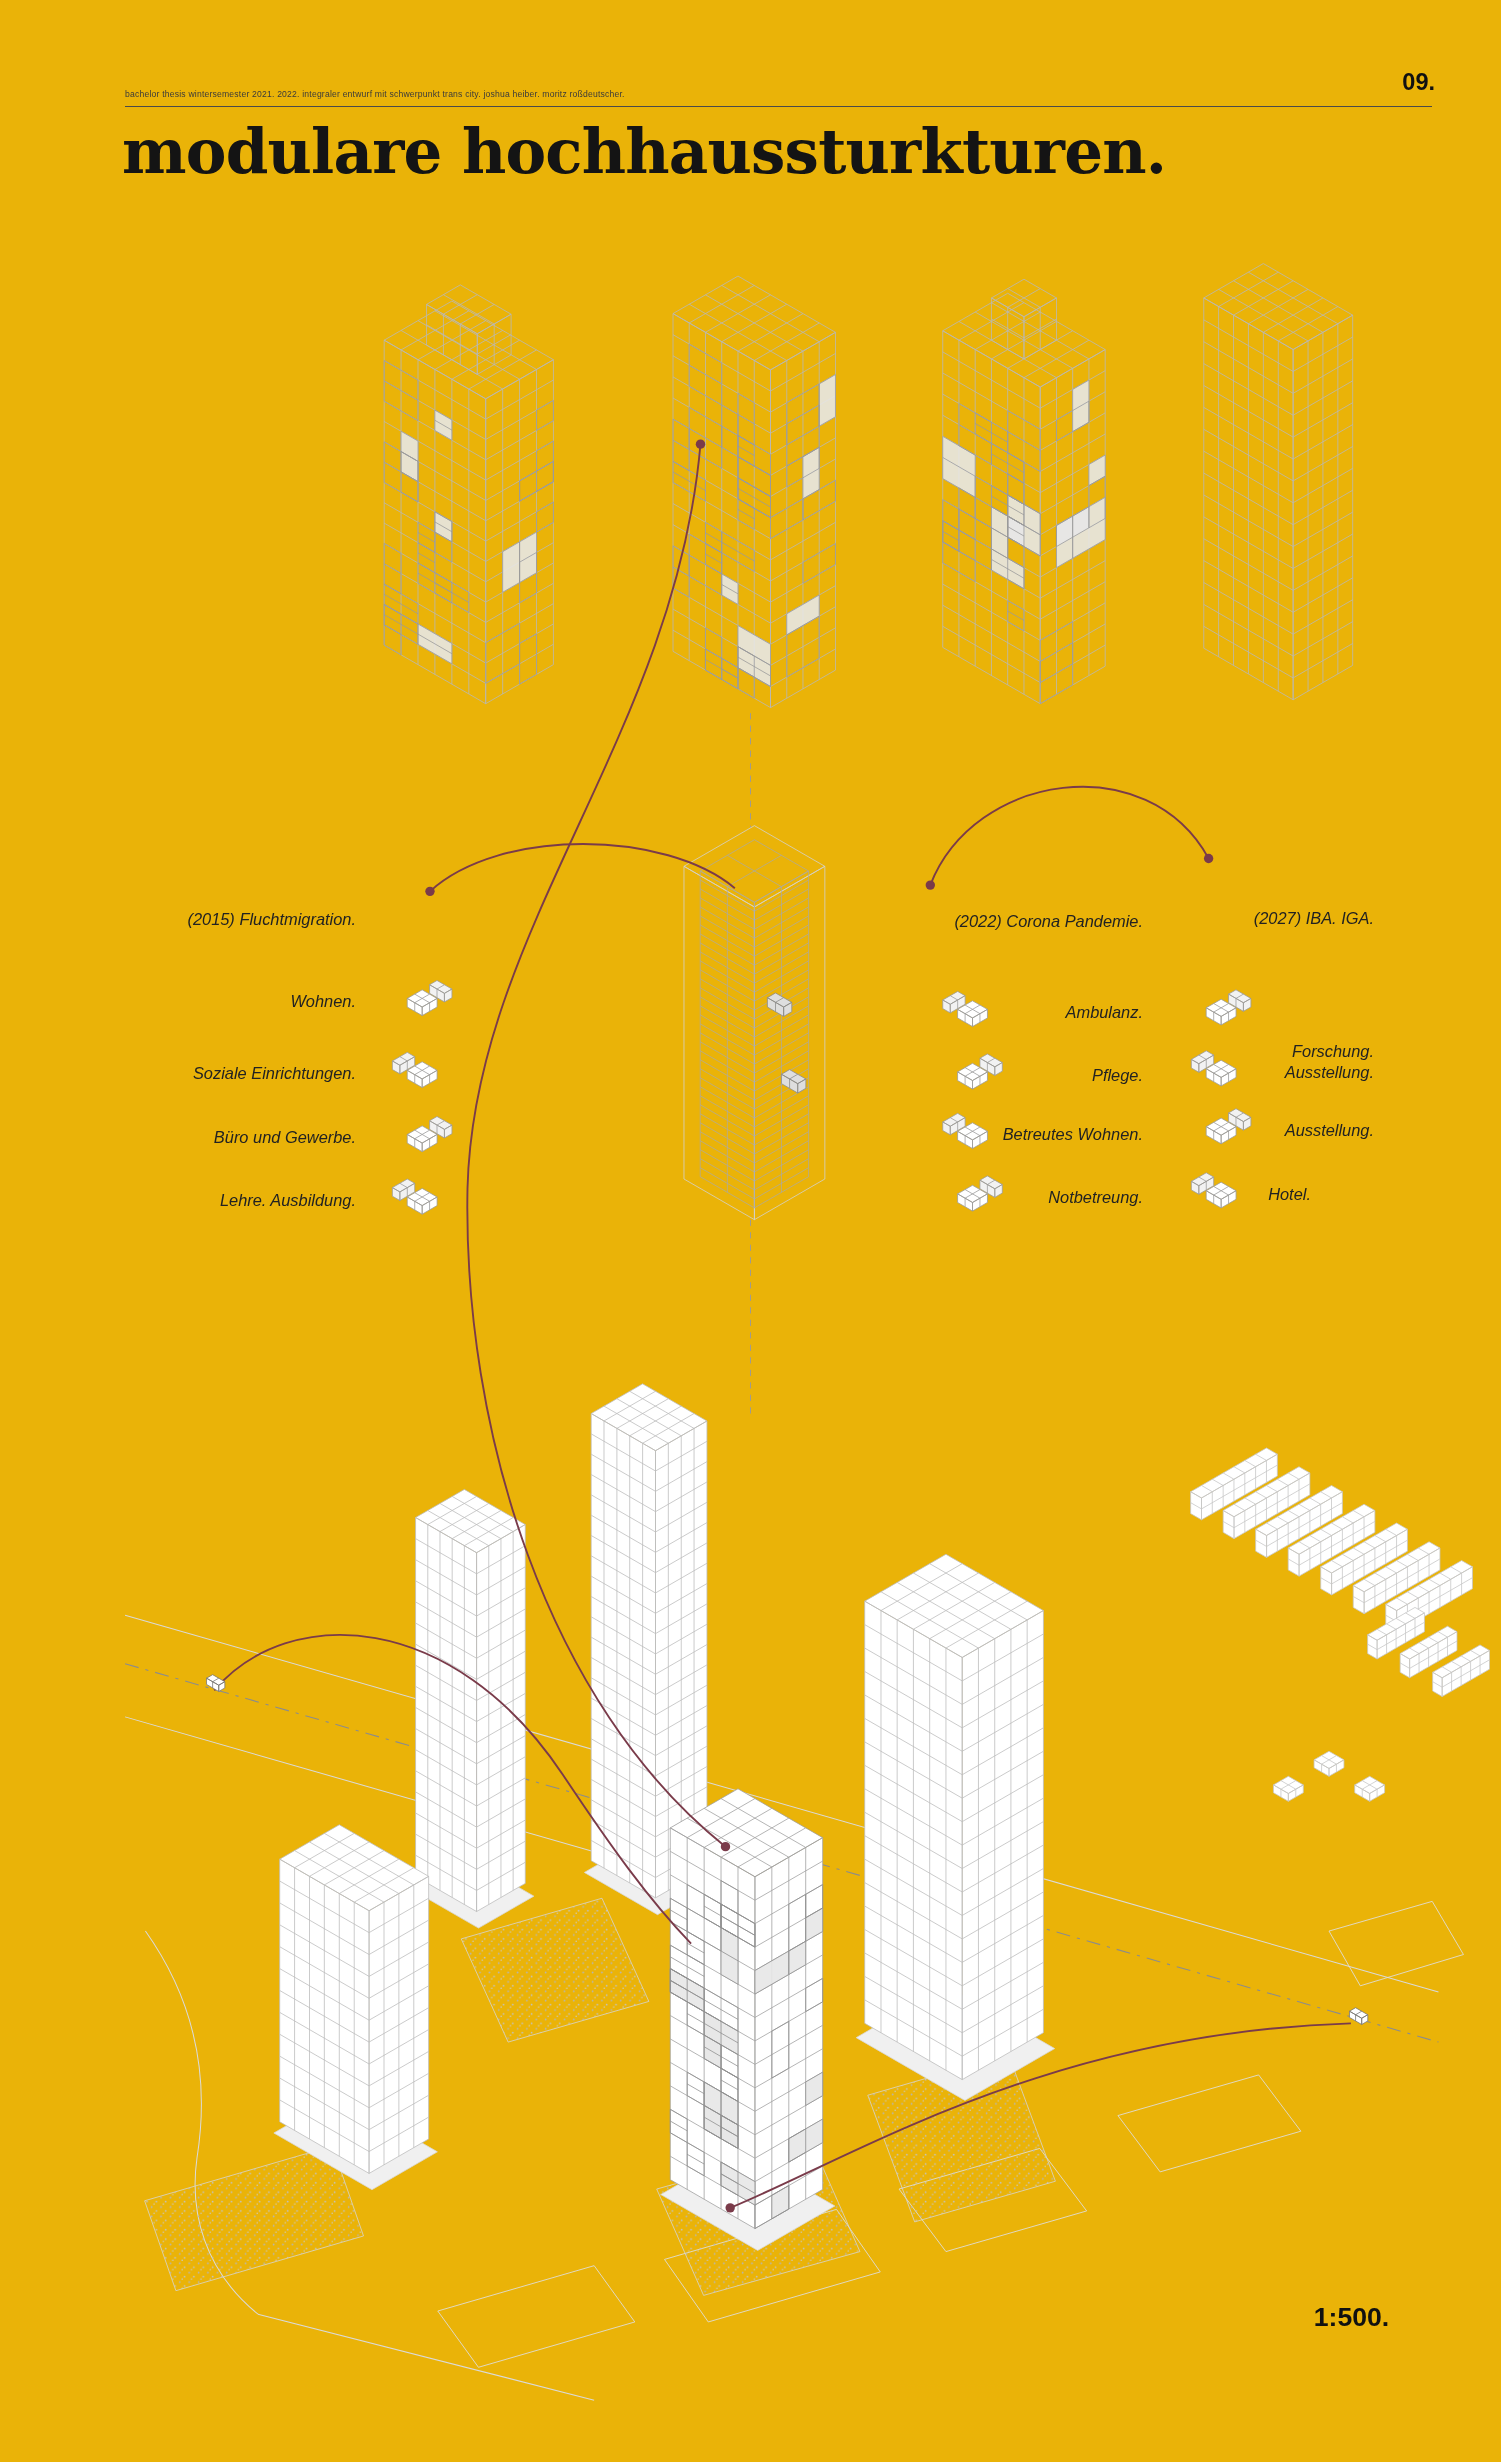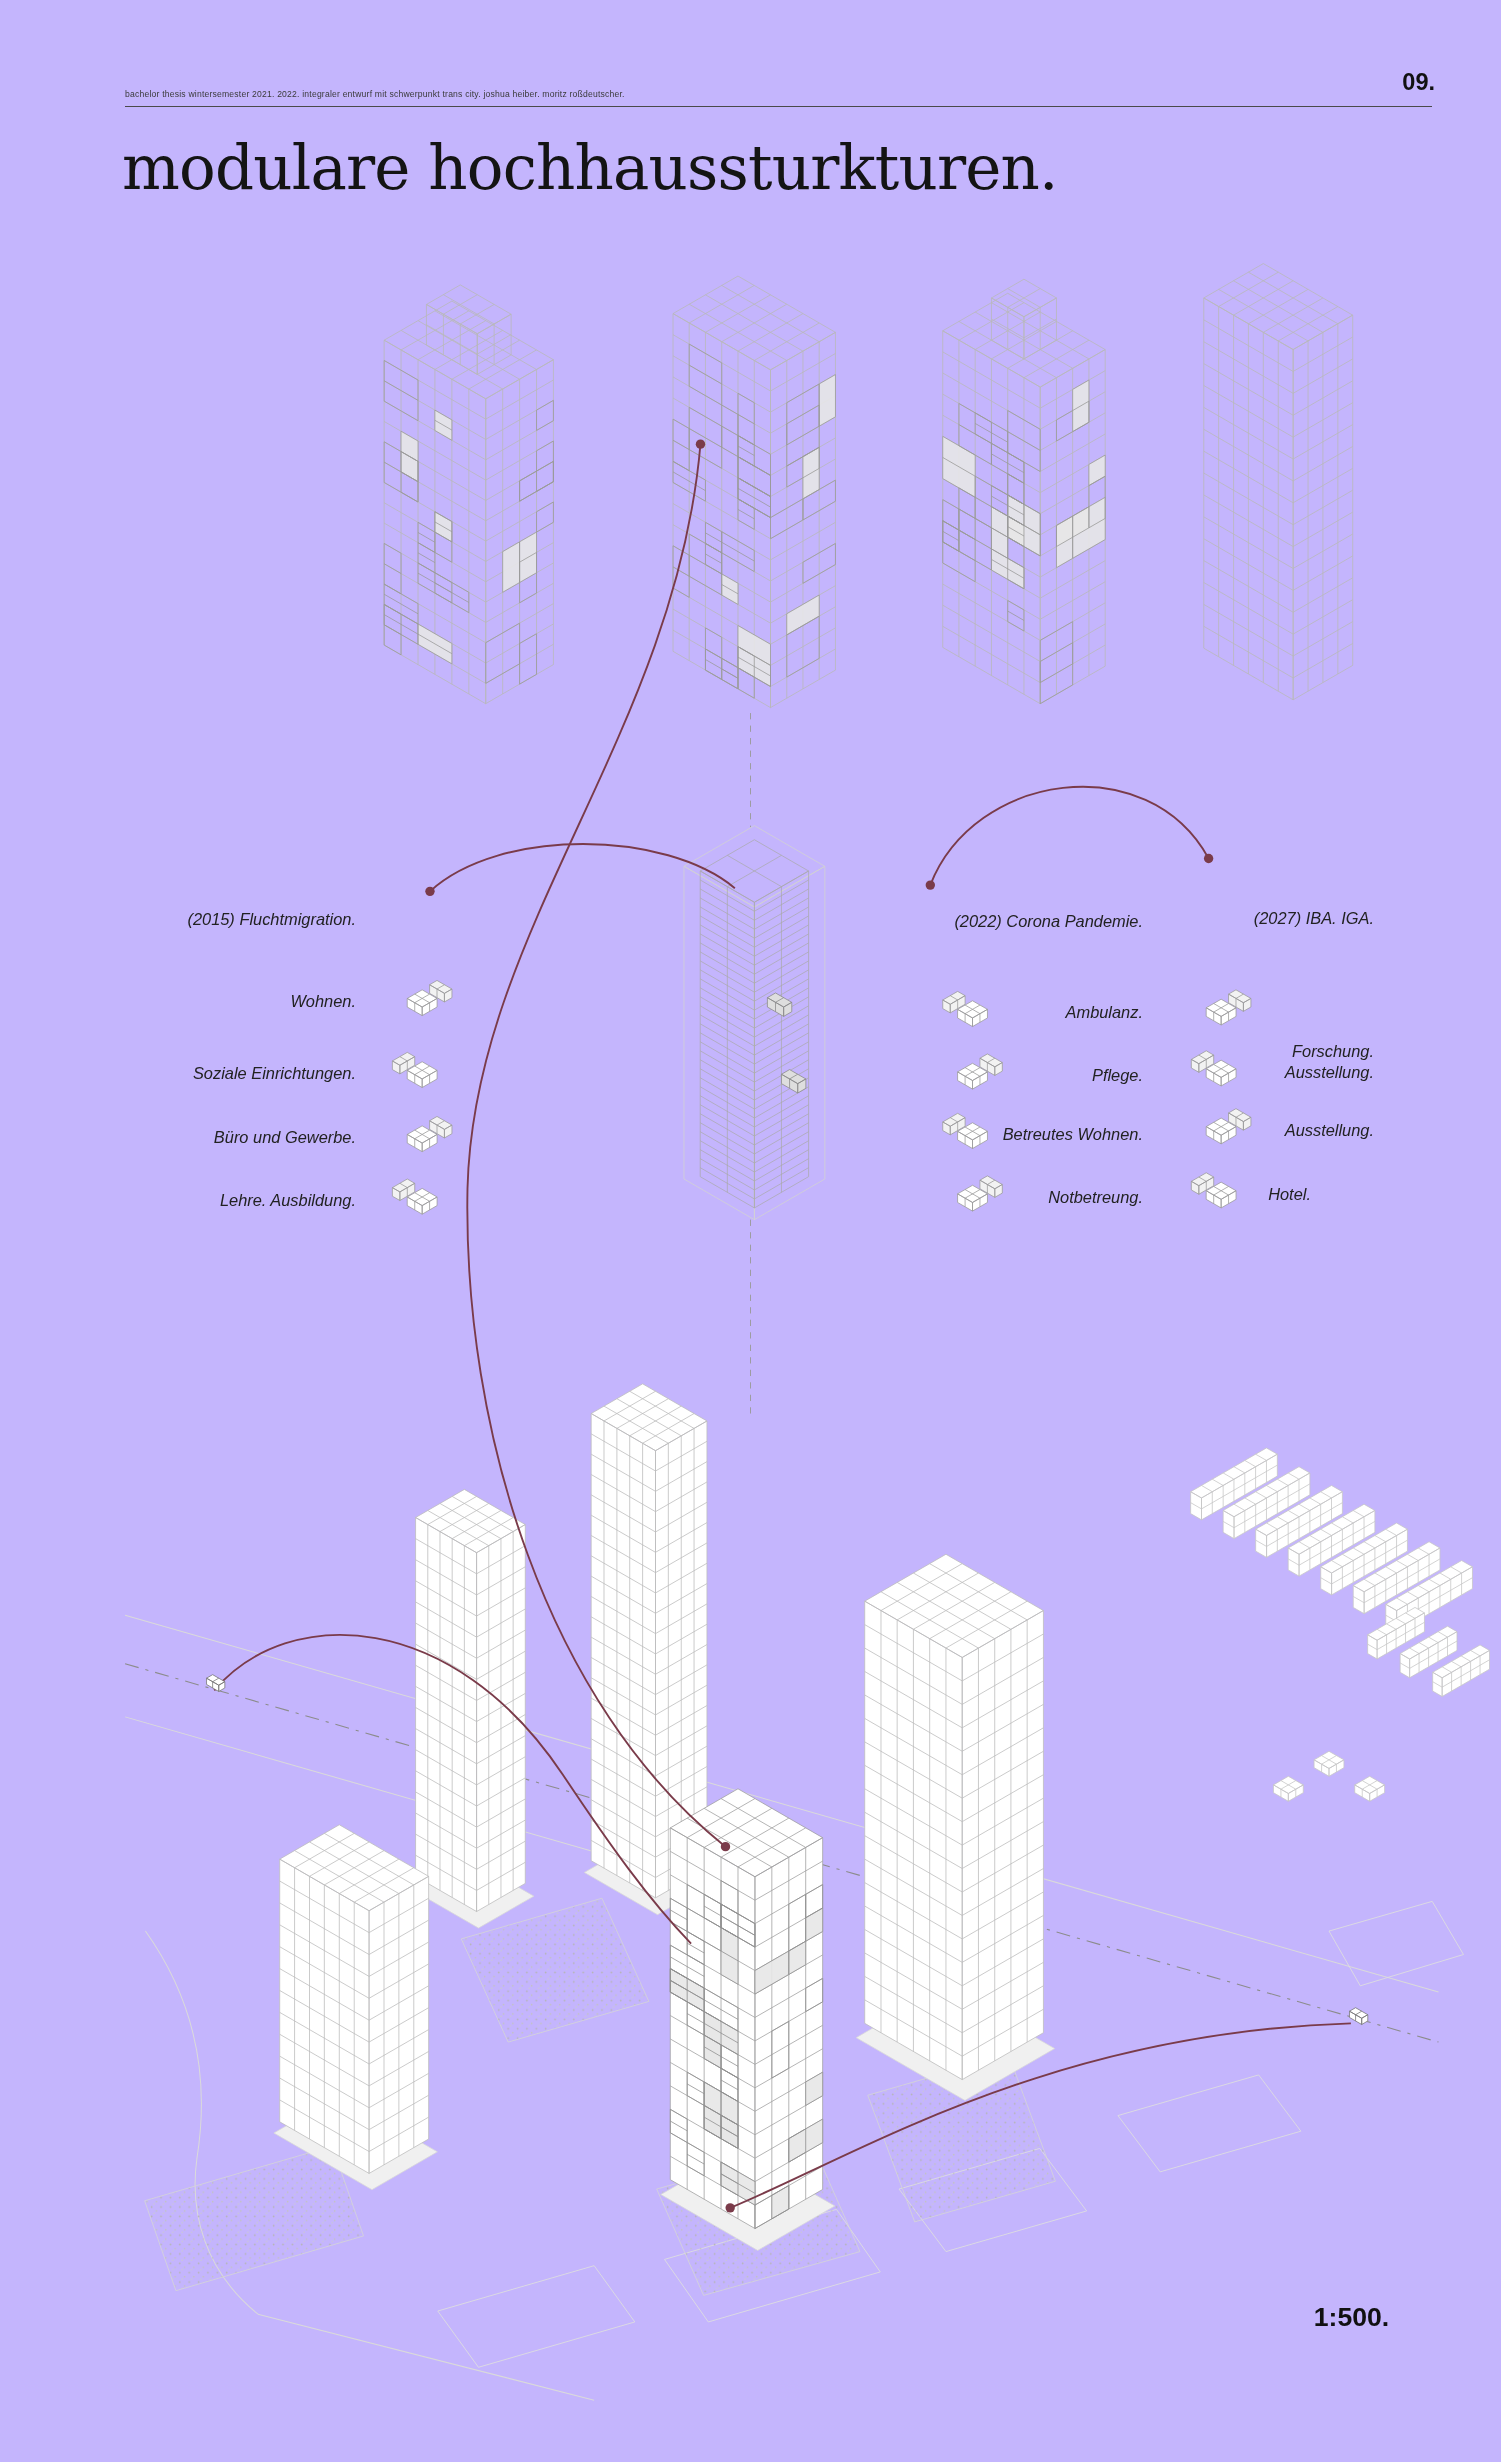--- a/index.html
+++ b/index.html
@@ -1,24 +1,24 @@
 <!DOCTYPE html>
 <html style="font-size:12.5px"><head>
 <meta charset="utf-8">
 <style>
   *{margin:0;padding:0;box-sizing:border-box;}
   html,body{background:#ffffff;}
   body{width:1501px;height:2462px;font-family:"Liberation Sans",sans-serif;color:#111;}
-  .page{position:relative;width:1501px;height:2462px;background:#c4b5fd;overflow:hidden;padding-left:6px;}
+  .page{position:relative;width:1501px;height:2462px;background:#eab308;overflow:hidden;padding-left:6px;}
   #art{position:absolute;left:0;top:0;}
   .abs{position:absolute;}
   .header-text{left:125px;top:89px;font-size:8.6px;color:#3a3a3a;letter-spacing:0.2px;}
   .header-rule{left:125px;top:106px;width:1307px;height:0.8px;background:#4a4a4a;}
   .page-number{left:1329px;top:69px;width:106px;text-align:right;font-size:23.5px;font-weight:700;color:#111;}
-  .title{left:122px;top:132px;font-family:"DejaVu Serif","Liberation Serif",serif;font-weight:400;font-size:61px;letter-spacing:-0.8px;color:#141414;white-space:nowrap;}
+  .title{left:122px;top:116px;font-family:"DejaVu Serif","Liberation Serif",serif;font-weight:700;font-size:61px;letter-spacing:-0.8px;color:#141414;white-space:nowrap;}
   .lg{font-size:16.4px;font-style:italic;color:#222;text-align:right;width:239px;white-space:nowrap;}
   .scale-label{left:1267px;top:2302px;width:169px;text-align:center;font-size:26.6px;font-weight:700;color:#111;}
 </style>
 </head>
 <body>
 
 <div class="page">
 
   <svg id="art" width="1501" height="2462" viewBox="0 0 1920 3149">
       <defs>

